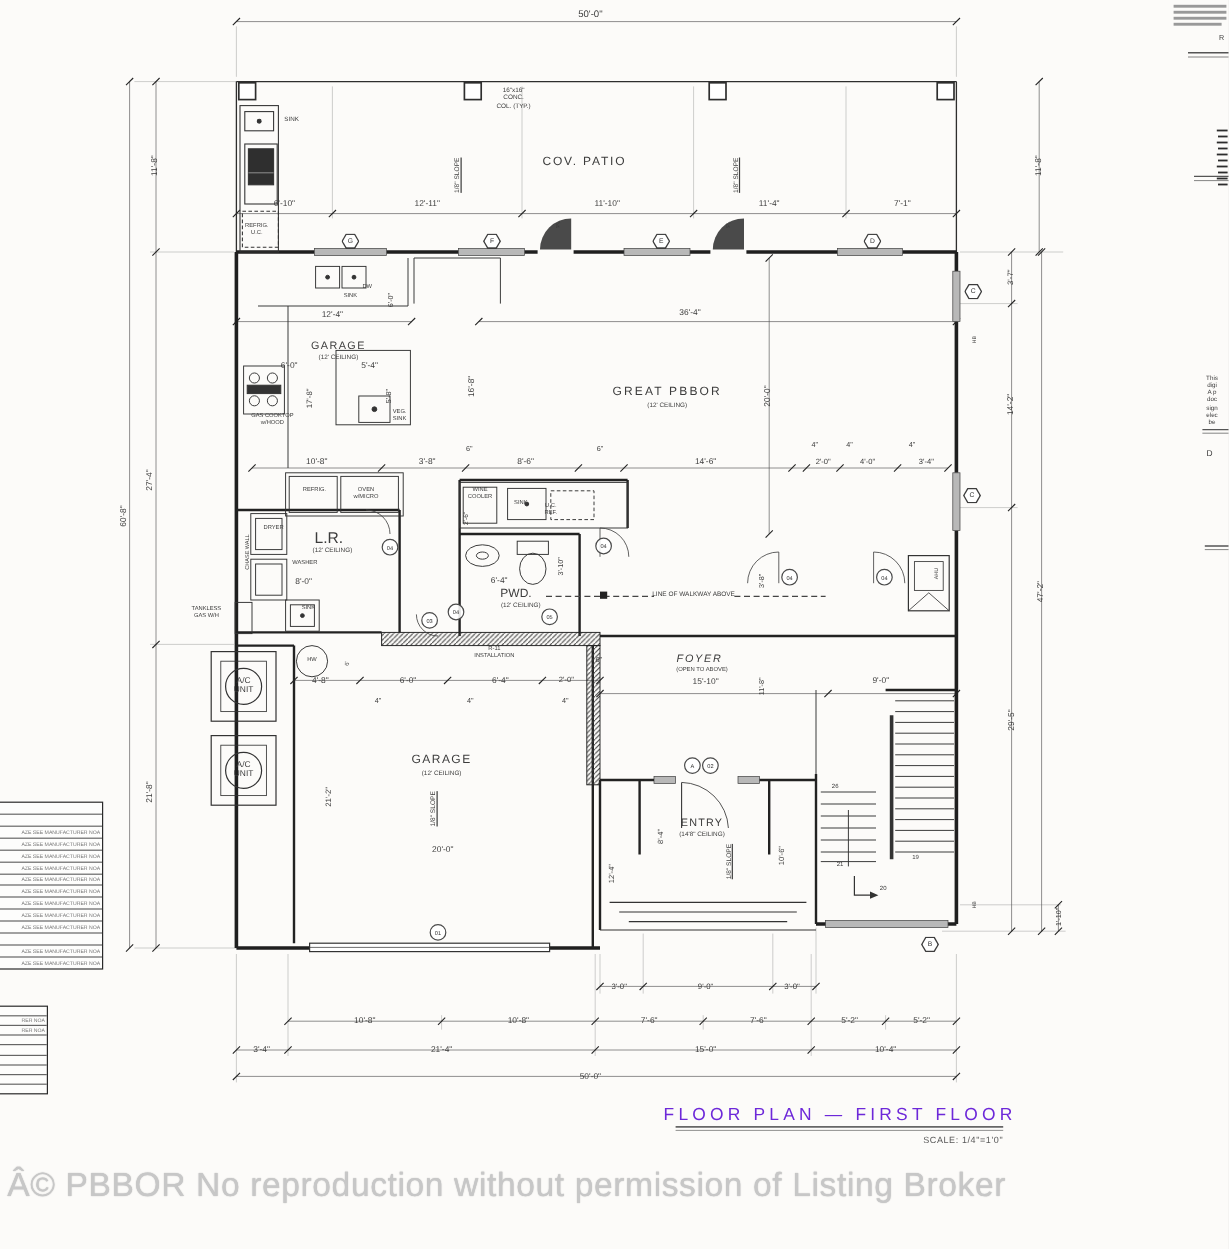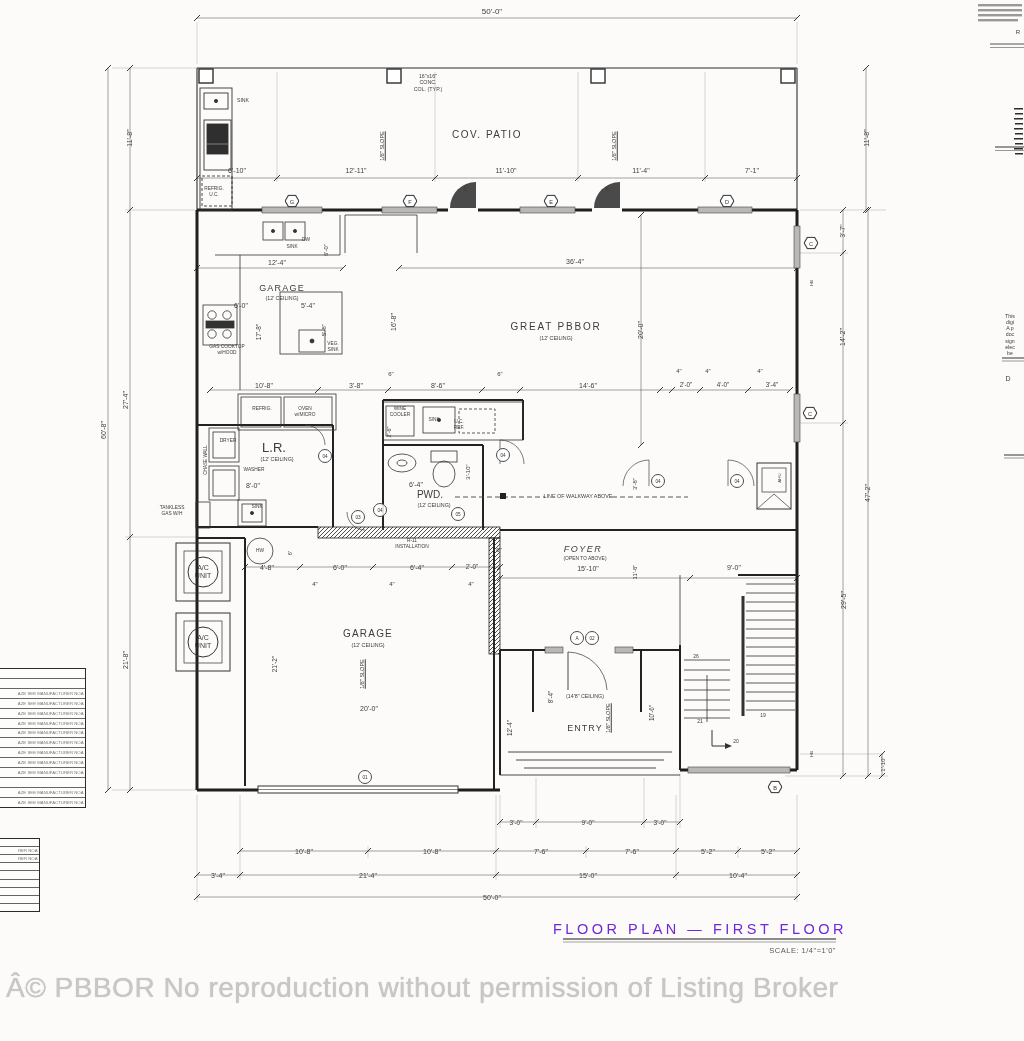--- a/index.html
+++ b/index.html
@@ -427,21 +427,21 @@
       <div class="lbl" style="left: 636px; top: 572px; font-size: 6px; transform: translate(-50%, -50%) rotate(-90deg);">11'-8"</div>
       <div class="lbl" style="left: 734px; top: 568px; font-size: 7px; transform: translate(-50%, -50%) rotate(0deg);">9'-0"</div>
       <div class="lbl" style="left: 315px; top: 585px; font-size: 6px; transform: translate(-50%, -50%) rotate(0deg);">4"</div>
       <div class="lbl" style="left: 392px; top: 585px; font-size: 6px; transform: translate(-50%, -50%) rotate(0deg);">4"</div>
       <div class="lbl" style="left: 471px; top: 585px; font-size: 6px; transform: translate(-50%, -50%) rotate(0deg);">4"</div>
       <div class="lbl" style="left: 368px; top: 634px; font-size: 10px; letter-spacing: 1.2px; transform: translate(-50%, -50%) rotate(0deg);">GARAGE</div>
       <div class="lbl" style="left: 368px; top: 645px; font-size: 5.3px; transform: translate(-50%, -50%) rotate(0deg);">(12' CEILING)</div>
       <div class="lbl" style="left: 275px; top: 664px; font-size: 6.5px; transform: translate(-50%, -50%) rotate(-90deg);">21'-2"</div>
       <div class="lbl u" style="left: 362px; top: 674px; font-size: 5.5px; transform: translate(-50%, -50%) rotate(-90deg);">1/8" SLOPE</div>
       <div class="lbl" style="left: 369px; top: 709px; font-size: 7px; transform: translate(-50%, -50%) rotate(0deg);">20'-0"</div>
-      <div class="lbl" style="left: 585px; top: 686px; font-size: 9px; letter-spacing: 1px; transform: translate(-50%, -50%) rotate(0deg); margin-top: 42px;">ENTRY</div>
+      <div class="lbl" style="left: 585px; top: 686px; font-size: 9px; letter-spacing: 1px; transform: translate(-50%, -50%) rotate(0deg);">ENTRY</div>
       <div class="lbl" style="left: 585px; top: 696px; font-size: 5.3px; transform: translate(-50%, -50%) rotate(0deg);">(14'8" CEILING)</div>
       <div class="lbl" style="left: 551px; top: 697px; font-size: 6.3px; transform: translate(-50%, -50%) rotate(-90deg);">8'-4"</div>
       <div class="lbl u" style="left: 608px; top: 718px; font-size: 5.5px; transform: translate(-50%, -50%) rotate(-90deg);">1/8" SLOPE</div>
       <div class="lbl" style="left: 510px; top: 728px; font-size: 6.3px; transform: translate(-50%, -50%) rotate(-90deg);">12'-4"</div>
       <div class="lbl" style="left: 652px; top: 713px; font-size: 6.3px; transform: translate(-50%, -50%) rotate(-90deg);">10'-6"</div>
       <div class="lbl" style="left: 696px; top: 657px; font-size: 5px; transform: translate(-50%, -50%) rotate(0deg);">26</div>
       <div class="lbl" style="left: 700px; top: 722px; font-size: 5px; transform: translate(-50%, -50%) rotate(0deg);">21</div>
       <div class="lbl" style="left: 763px; top: 716px; font-size: 5px; transform: translate(-50%, -50%) rotate(0deg);">19</div>
       <div class="lbl" style="left: 736px; top: 742px; font-size: 5px; transform: translate(-50%, -50%) rotate(0deg);">20</div>
       <div class="lbl" style="left: 812px; top: 283px; font-size: 4.4px; transform: translate(-50%, -50%) rotate(-90deg);">HB</div>

